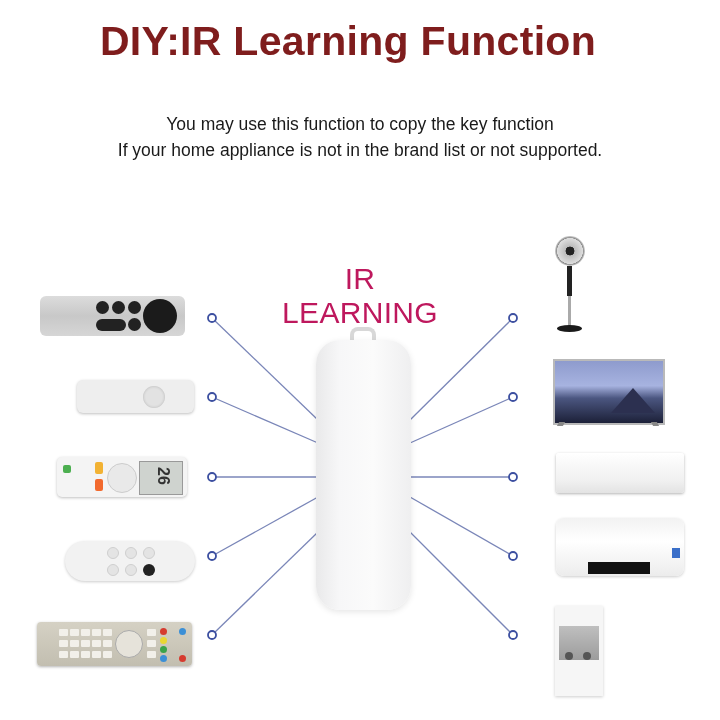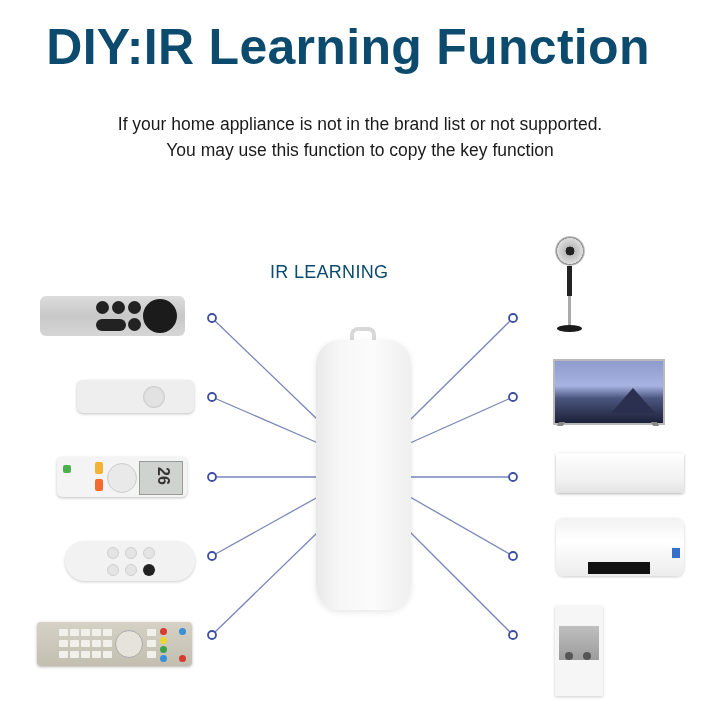--- a/index.html
+++ b/index.html
@@ -1,20 +1,20 @@
 <!DOCTYPE html>
 <html><head>
 <meta charset="utf-8">
 <style>
   html,body{margin:0;padding:0;background:#fff;}
   body{width:720px;height:720px;position:relative;overflow:hidden;font-family:"Liberation Sans",sans-serif;color:#111;}
-  .title{position:absolute;left:0;top:18px;width:696px;text-align:center;font-size:50px;font-weight:bold;letter-spacing:0.3px;color:#0c4a6e;}
+  .title{position:absolute;left:0;top:18px;width:696px;text-align:center;font-size:41px;font-weight:bold;letter-spacing:0.3px;color:#7f1d1d;}
   .desc{position:absolute;left:0;top:111px;width:720px;text-align:center;font-size:17.5px;line-height:26px;color:#1a1a1a;}
   .desc div{margin:0;}
-  .ir-label{position:absolute;left:270px;top:262px;width:180px;font-size:18px;color:#0c4a6e;letter-spacing:0.3px;}
+  .ir-label{position:absolute;left:270px;top:262px;width:180px;text-align:center;font-size:30px;color:#be185d;letter-spacing:0.3px;}
   svg.lines{position:absolute;left:0;top:0;}
   .hub{position:absolute;left:316px;top:340px;width:95px;height:270px;background:linear-gradient(90deg,#e9e9ea 0%,#f7f7f8 25%,#fbfbfb 60%,#efeff0 100%);border-radius:24px;box-shadow:0 2px 6px rgba(0,0,0,0.10);}
   .hub-loop{position:absolute;left:350px;top:327px;width:26px;height:16px;border:4px solid #d8d8d8;border-bottom:none;border-radius:8px 8px 0 0;box-sizing:border-box;}
   .dev{position:absolute;}
   
   .r1{left:40px;top:296px;width:145px;height:40px;border-radius:6px;background:linear-gradient(180deg,#dcdcdc,#c8c8c8 50%,#d6d6d6);}
   .r1 .btn{position:absolute;width:13px;height:13px;border-radius:50%;background:#222;}
   .r1 .pill{position:absolute;width:30px;height:12px;border-radius:6px;background:#222;}
   .r1 .wheel{position:absolute;left:103px;top:3px;width:34px;height:34px;border-radius:50%;background:#1b1b1b;}
   
@@ -56,22 +56,22 @@
   
   .disp{left:555px;top:606px;width:48px;height:90px;background:#f6f6f6;box-shadow:0 1px 3px rgba(0,0,0,0.2);}
   .disp .win{position:absolute;left:4px;top:20px;width:40px;height:34px;background:linear-gradient(180deg,#bfbfbf,#9c9c9c);}
   .disp .tap{position:absolute;top:46px;width:8px;height:8px;border-radius:50%;background:#555;}
 </style>
 </head>
 <body>
 
 <div class="title">DIY:IR Learning Function</div>
 <div class="desc">
+  <div>You may use this function to copy the key function</div>
   <div>If your home appliance is not in the brand list or not supported.</div>
-  <div>You may use this function to copy the key function</div>
 </div>
 
 <div class="ir-label">IR LEARNING</div>
 
 <svg class="lines" width="720" height="720">
   <g stroke="#7a86b8" stroke-width="1.3" fill="none">
     <line x1="212" y1="318" x2="318" y2="420"></line>
     <line x1="212" y1="397" x2="318" y2="443"></line>
     <line x1="212" y1="477" x2="318" y2="477"></line>
     <line x1="212" y1="556" x2="318" y2="497"></line>

